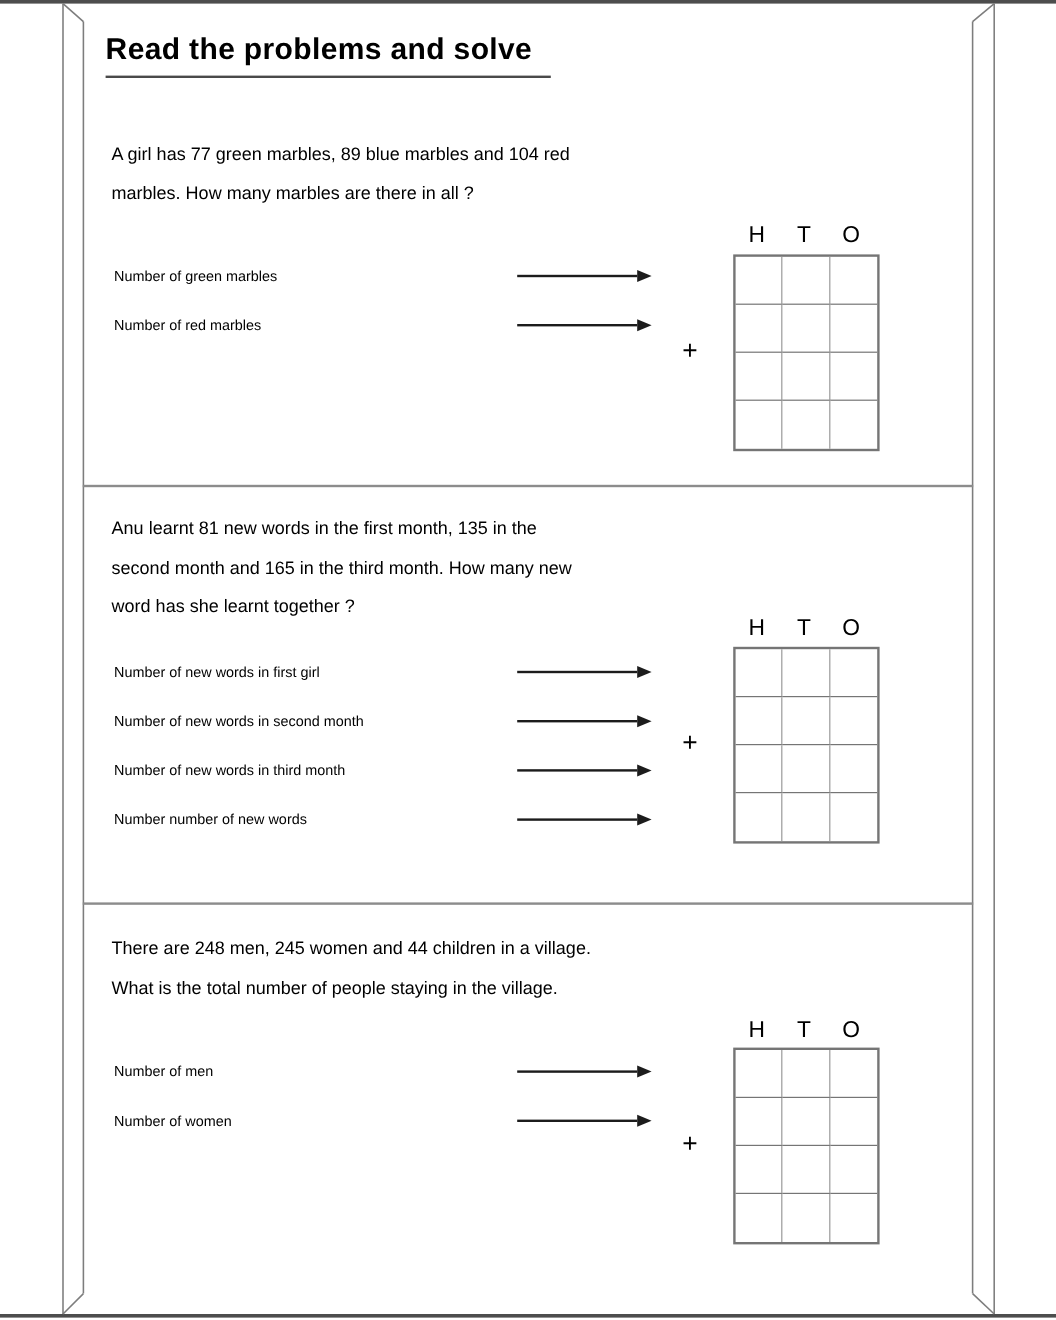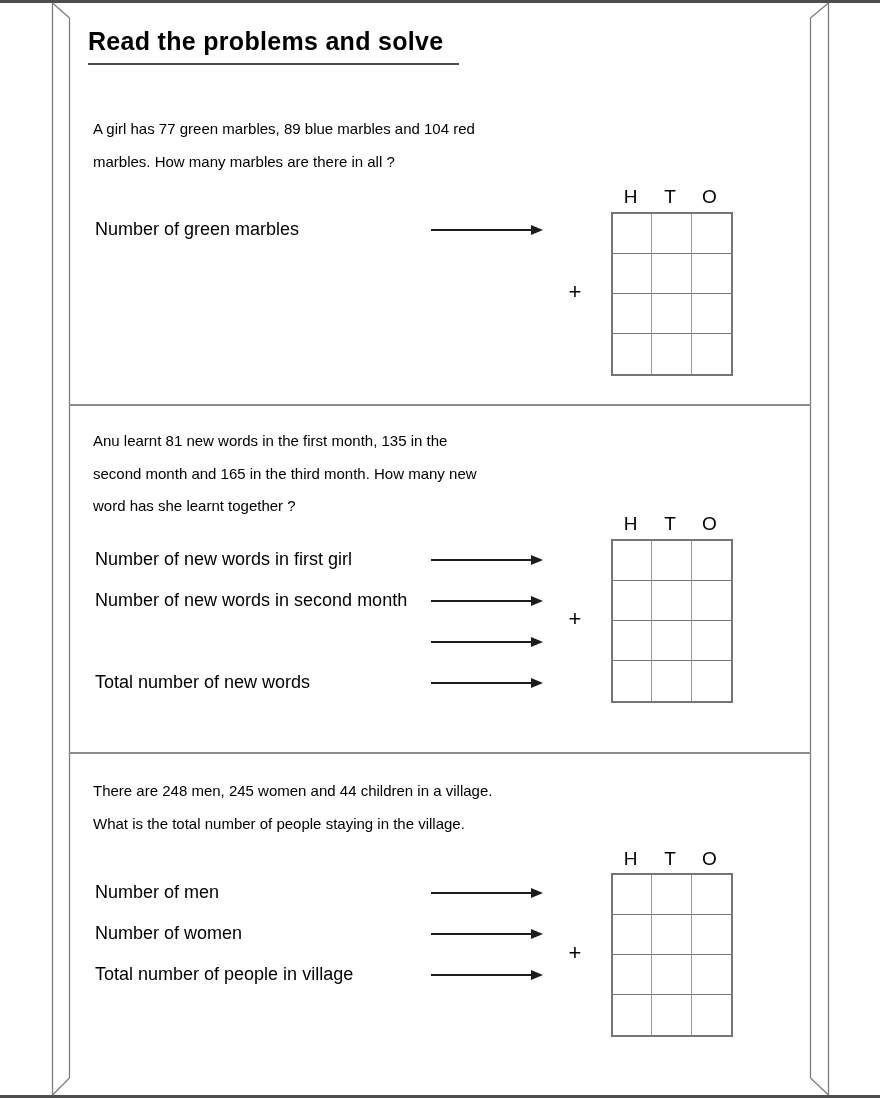--- a/index.html
+++ b/index.html
@@ -42,21 +42,21 @@
         grid-template-columns:repeat(3,1fr);grid-template-rows:repeat(4,1fr);
         background:#fff;}
   .s1 .grid{top:99px;} .s2 .grid{top:114px;} .s3 .grid{top:98px;}
   .cell{border-right:1px solid #9a9a9a;border-bottom:1px solid #757575;}
   .cell:nth-child(3n){border-right:none;}
   .cell:nth-child(n+10){border-bottom:none;}
 
   .rows{position:absolute;left:95px;width:448px;}
   .s1 .rows{top:96px;} .s2 .rows{top:114px;} .s3 .rows{top:97px;}
   .row{height:41px;display:flex;align-items:center;}
-  .row-label{font-size:18px;white-space:nowrap;flex:0 0 auto;}
+  .row-label{font-size:12px;white-space:nowrap;flex:0 0 auto;}
   .arrow{position:relative;height:2px;background:#1c1c1c;
          flex:0 1 100px;width:100px;min-width:55px;margin-left:auto;margin-right:12px;}
   .arrow::after{content:"";position:absolute;right:-12px;top:-4px;width:0;height:0;
                 border-left:12px solid #1c1c1c;
                 border-top:5px solid transparent;border-bottom:5px solid transparent;}
 </style>
 </head>
 <body>
 
 <div class="page">
@@ -103,20 +103,24 @@
           <div class="cell"></div>
           <div class="cell"></div>
           <div class="cell"></div>
           <div class="cell"></div>
         </div>
     <div class="rows">
           <div class="row">
             <span class="row-label">Number of green marbles</span>
             <div class="arrow"></div>
           </div>
+          <div class="row">
+            <span class="row-label">Number of red marbles</span>
+            <div class="arrow"></div>
+          </div>
         </div>
   </div>
 
   <div class="section s2">
     <div class="question">Anu learnt 81 new words in the first month, 135 in the
 second month and 165 in the third month. How many new
 word has she learnt together ?</div>
     <div class="hto">
           <div class="hto-cell">H</div>
           <div class="hto-cell">T</div>
@@ -140,24 +144,25 @@
     <div class="rows">
           <div class="row">
             <span class="row-label">Number of new words in first girl</span>
             <div class="arrow"></div>
           </div>
           <div class="row">
             <span class="row-label">Number of new words in second month</span>
             <div class="arrow"></div>
           </div>
           <div class="row">
-            <div class="arrow"></div>
-          </div>
-          <div class="row">
-            <span class="row-label">Total number of new words</span>
+            <span class="row-label">Number of new words in third month</span>
+            <div class="arrow"></div>
+          </div>
+          <div class="row">
+            <span class="row-label">Number number of new words</span>
             <div class="arrow"></div>
           </div>
         </div>
   </div>
 
   <div class="section s3">
     <div class="question">There are 248 men, 245 women and 44 children in a village.
 What is the total number of people staying in the village.</div>
     <div class="hto">
           <div class="hto-cell">H</div>
@@ -181,20 +186,16 @@
         </div>
     <div class="rows">
           <div class="row">
             <span class="row-label">Number of men</span>
             <div class="arrow"></div>
           </div>
           <div class="row">
             <span class="row-label">Number of women</span>
             <div class="arrow"></div>
           </div>
-          <div class="row">
-            <span class="row-label">Total number of people in village</span>
-            <div class="arrow"></div>
-          </div>
         </div>
   </div>
 </div>
 </div>
 
 </body></html>

